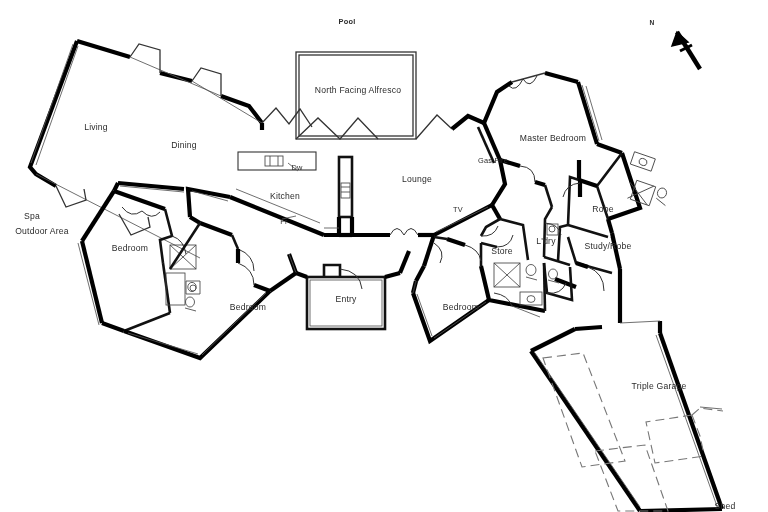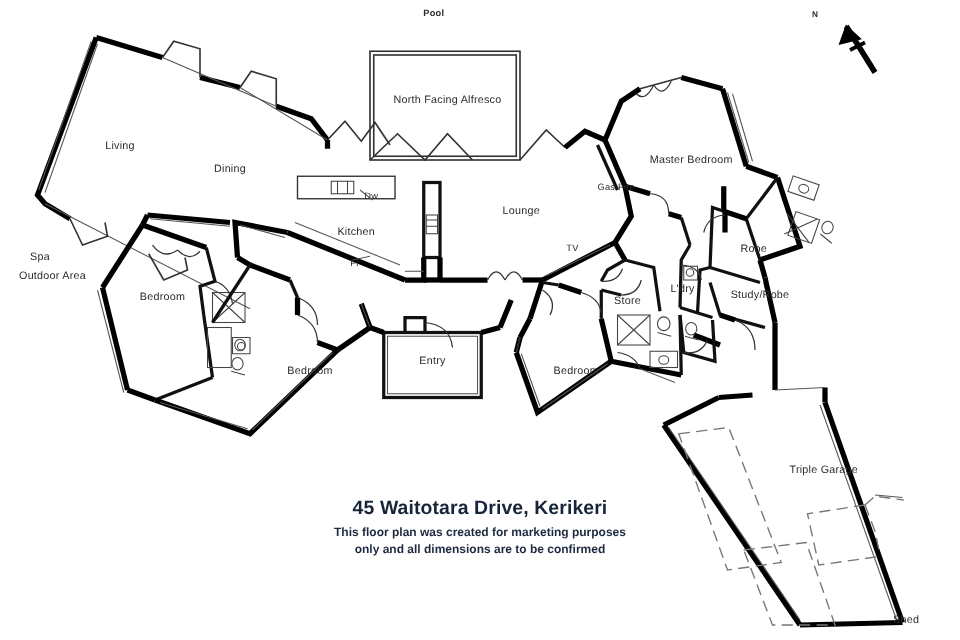--- a/index.html
+++ b/index.html
@@ -10,21 +10,21 @@
   }
   body {
     width: 768px;
     height: 512px;
     position: relative;
     overflow: hidden;
     font-family: "Liberation Sans", sans-serif;
   }
   #plan-root {
     position: absolute;
-    left: 0; top: 0;
+    left: 0; top: 11px;
     width: 768px;
     height: 372px;
   }
   svg.plan {
     position: absolute;
     left: 0; top: 0;
     width: 768px;
     height: 512px;
     display: block;
   }
@@ -376,19 +376,14 @@
       <text class="rlabel" x="248" y="297">Bedroom</text>
       <text class="rlabel" x="461" y="297">Bedroom</text>
       <text class="rlabel" x="346" y="289">Entry</text>
       <text class="rlabel" x="659" y="376">Triple Garage</text>
       <text class="rlabel" x="725" y="496">Shed</text>
       <text class="rlabel bold tiny" x="652" y="12">N</text>
     </g>
 
   </svg>
 
-  <div class="title-block">
-    <div class="plan-title">45 Waitotara Drive, Kerikeri</div>
-    <div class="plan-sub">This floor plan was created for marketing purposes</div>
-    <div class="plan-sub">only and all dimensions are to be confirmed</div>
-  </div>
 
 </div>
 
 </body></html>

